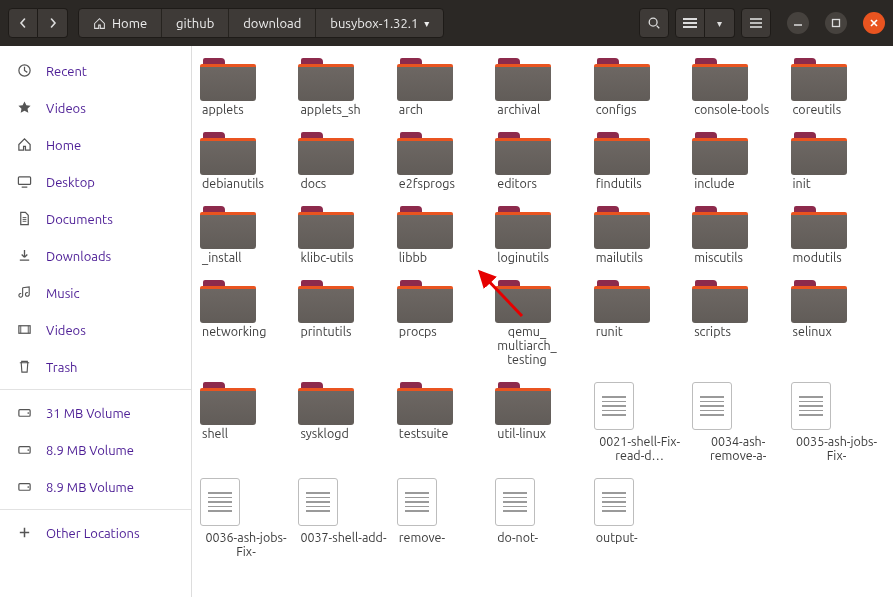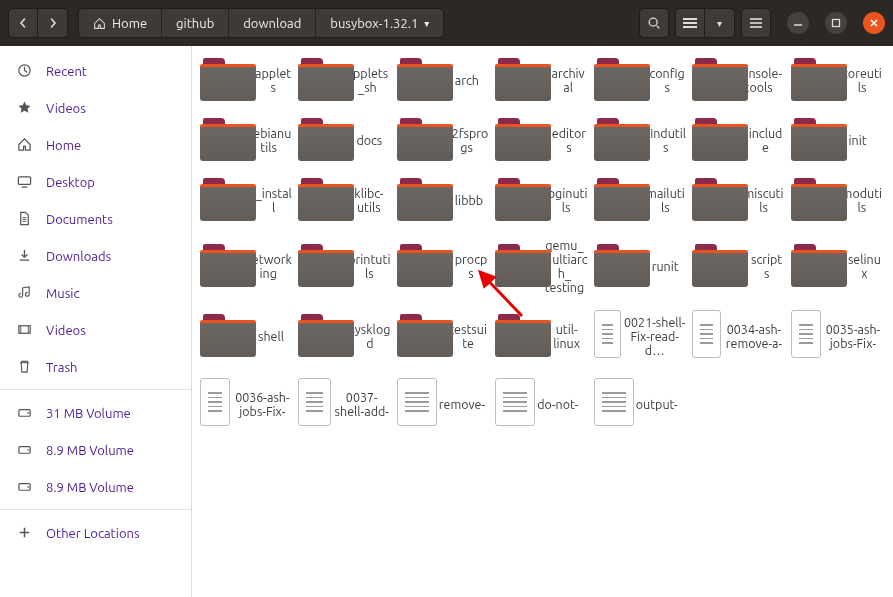--- a/index.html
+++ b/index.html
@@ -99,22 +99,22 @@
     position:relative;
   }
   .grid {
     display:grid;
     grid-template-columns: repeat(7, 1fr);
     column-gap:4px;
     row-gap:16px;
   }
   .item {
     display:flex;
-    flex-direction:row;
-    align-items:center;
+    flex-direction:column;
+    align-items:flex-start;
     text-align:center;
     cursor:pointer;
   }
   .item .lbl {
     font-size:12.5px;
     line-height:14px;
     color:#3c3c3c;
     padding:0 2px;
     word-break:break-word;
     max-width:92px;

